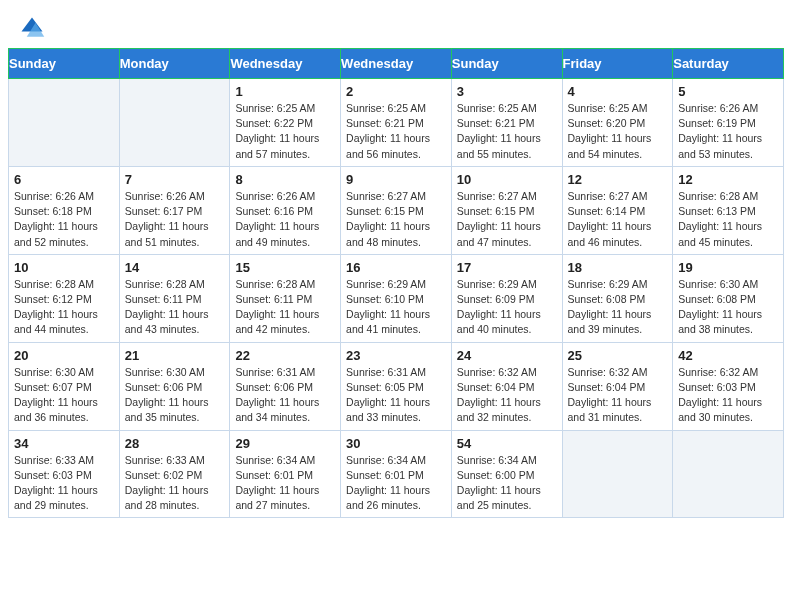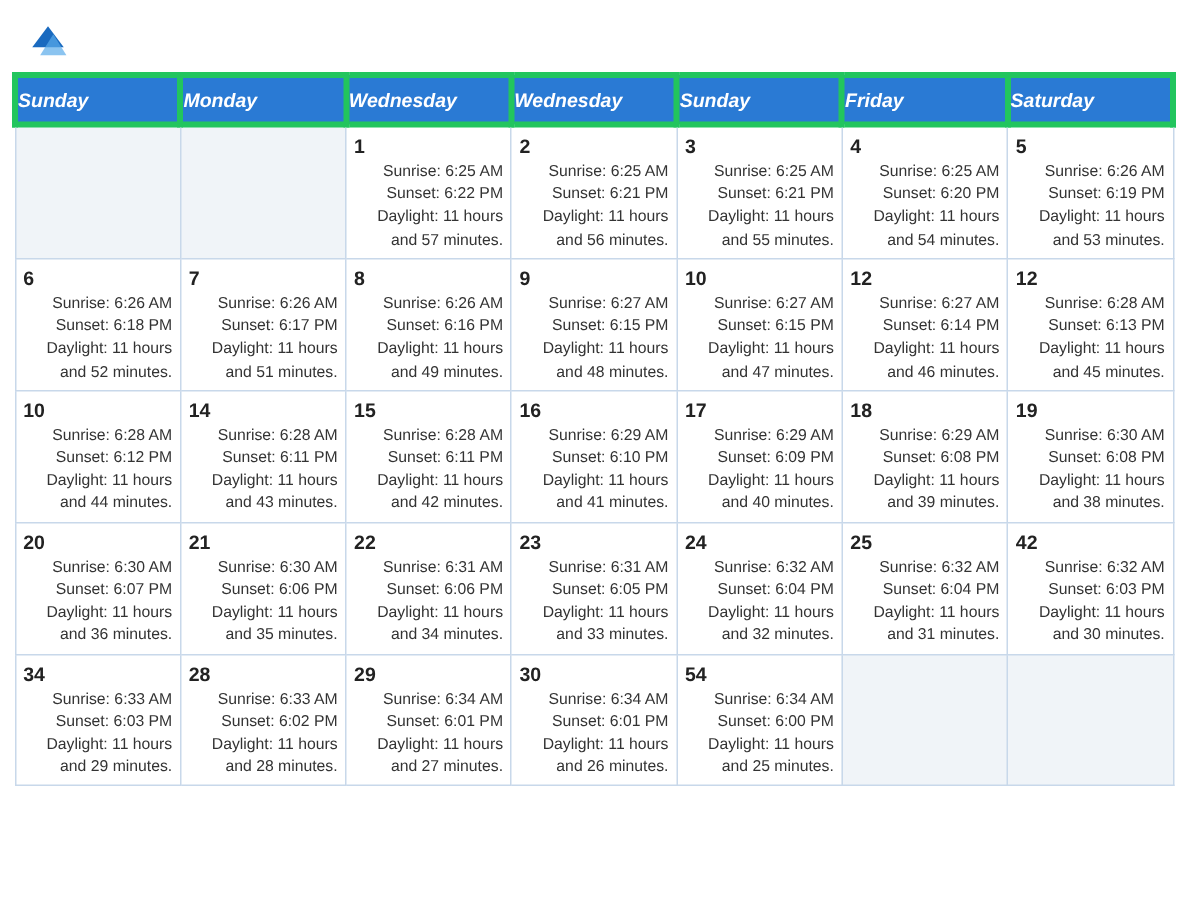--- a/index.html
+++ b/index.html
@@ -54,22 +54,21 @@
       margin: 0 0 0 0;
       table-layout: fixed;
     }
     .calendar th {
       background: #2a7ad4;
       color: #fff;
       font-size: 13px;
       font-weight: bold;
       padding: 7px 0;
       text-align: left;
-      border: 4px solid #22c55e;
-      font-style: italic;
+      border: 1px solid #22c55e;
     }
     .calendar td {
       border: 1px solid #c8d8ea;
       vertical-align: top;
       padding: 5px 5px 4px 5px;
       font-size: 11px;
       color: #222;
       background: #fff;
       height: 82px;
     }
@@ -79,21 +78,20 @@
     .day-num {
       font-size: 13px;
       font-weight: bold;
       color: #222;
       margin-bottom: 2px;
     }
     .day-info {
       font-size: 10.5px;
       color: #333;
       line-height: 1.45;
-      text-align: right;
     }
     .wrapper {
       padding: 0 8px 8px 8px;
     }
   </style>
 </head>
 <body>
 
 <div class="header">
   <div class="logo">

